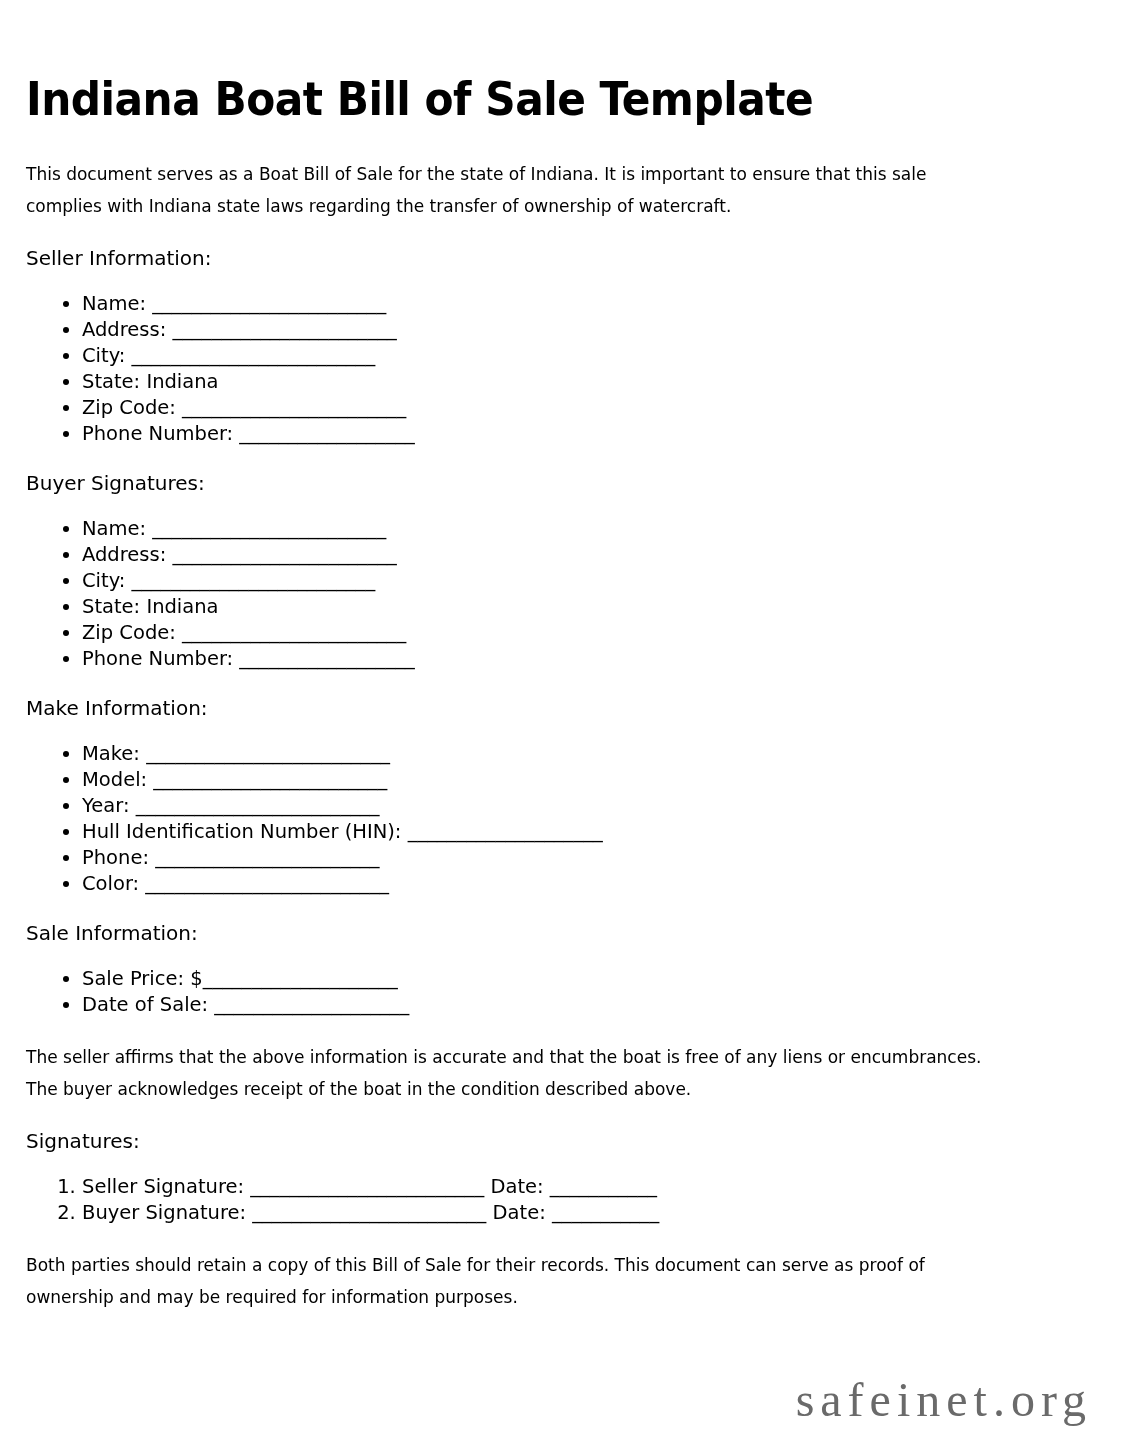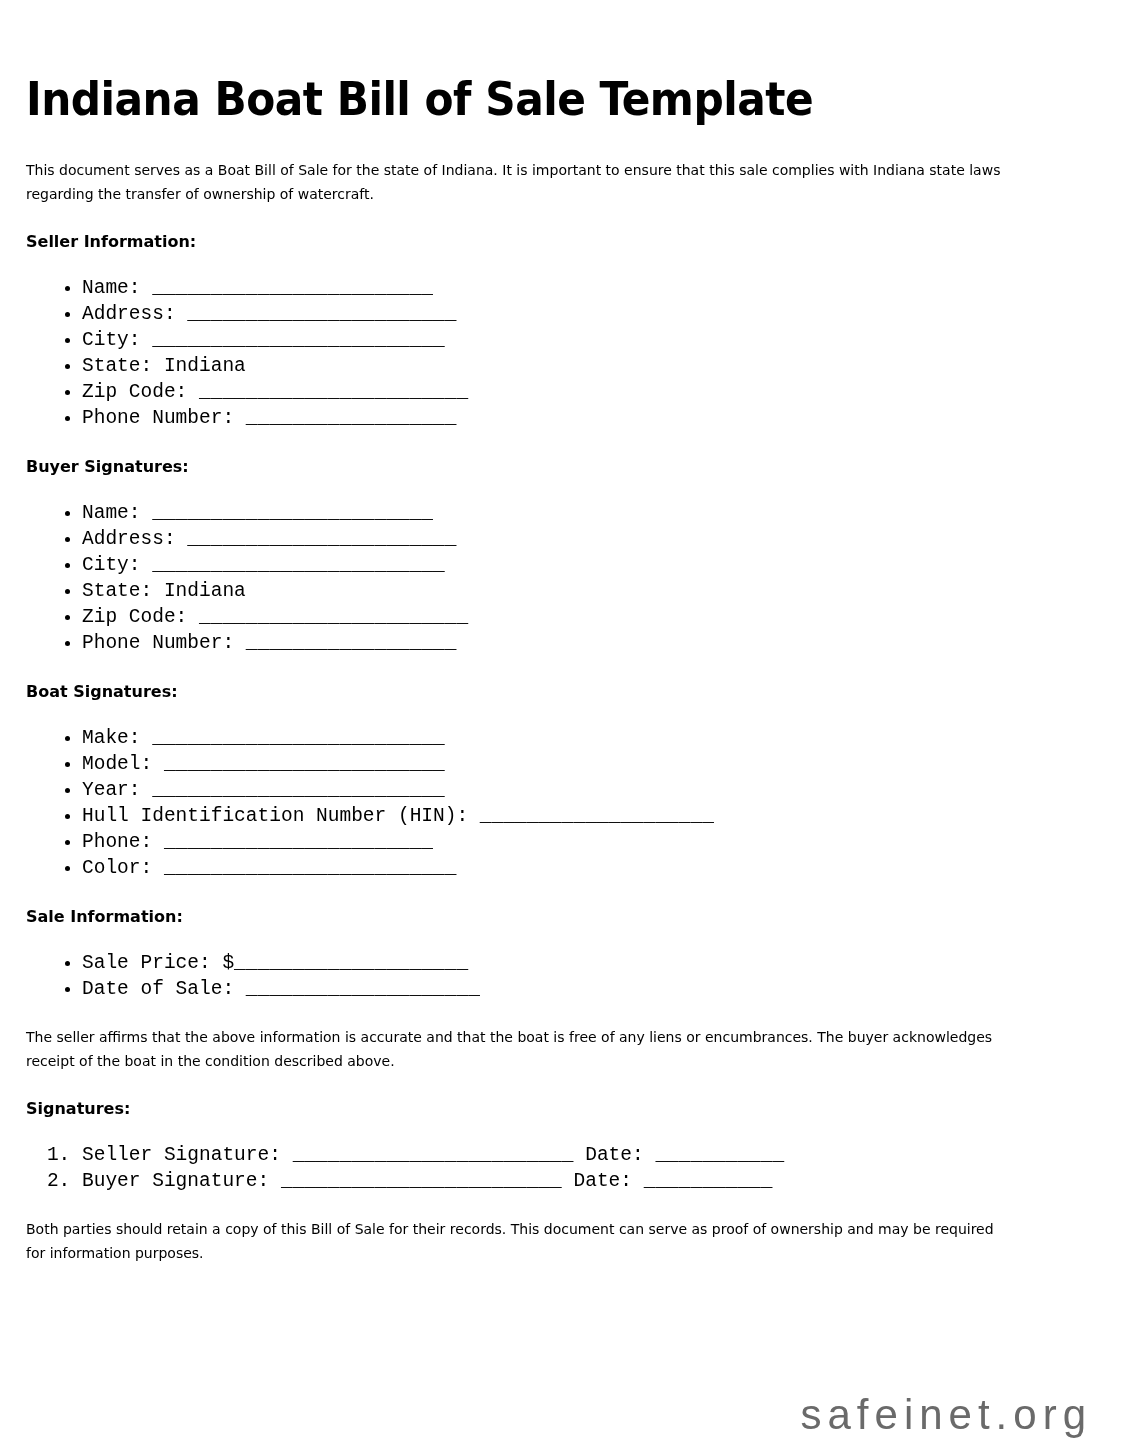--- a/index.html
+++ b/index.html
@@ -21,48 +21,47 @@
   }
   h1 {
     font-size: 47px;
     line-height: 54px;
     font-weight: bold;
     font-stretch: condensed;
     letter-spacing: -0.5px;
     margin: 0 0 32px 0;
   }
   p {
-    font-size: 14px;
-    line-height: 24px;
+    font-size: 17px;
+    line-height: 32px;
     margin: 0 0 23px 0;
     max-width: 975px;
   }
   h2 {
-    font-size: 16px;
+    font-size: 20px;
     line-height: 26px;
-    font-weight: bold;
+    font-weight: normal;
     margin: 3px 0 20px 0;
   }
   ul, ol {
     font-size: 19.5px;
     line-height: 26px;
     margin: 0 0 23px 0;
     padding: 0 0 0 56px;
   }
   li {
     margin: 0;
     padding: 0;
-    font-family: Liberation Mono, monospace;
   }
   .watermark {
     position: absolute;
     right: 32px;
-    bottom: 16px;
-    font-family: Liberation Sans, sans-serif;
-    font-size: 42px;
+    bottom: 28px;
+    font-family: Liberation Serif, serif;
+    font-size: 48px;
     letter-spacing: 6px;
     color: #6a6a6a;
     white-space: nowrap;
   }
 </style>
 </head>
 <body>
 
 <div class="page">
 
@@ -83,21 +82,21 @@
   <h2>Buyer Signatures:</h2>
   <ul>
     <li>Name: ________________________</li>
     <li>Address: _______________________</li>
     <li>City: _________________________</li>
     <li>State: Indiana</li>
     <li>Zip Code: _______________________</li>
     <li>Phone Number: __________________</li>
   </ul>
 
-  <h2>Boat Signatures:</h2>
+  <h2>Make Information:</h2>
   <ul>
     <li>Make: _________________________</li>
     <li>Model: ________________________</li>
     <li>Year: _________________________</li>
     <li>Hull Identification Number (HIN): ____________________</li>
     <li>Phone: _______________________</li>
     <li>Color: _________________________</li>
   </ul>
 
   <h2>Sale Information:</h2>

